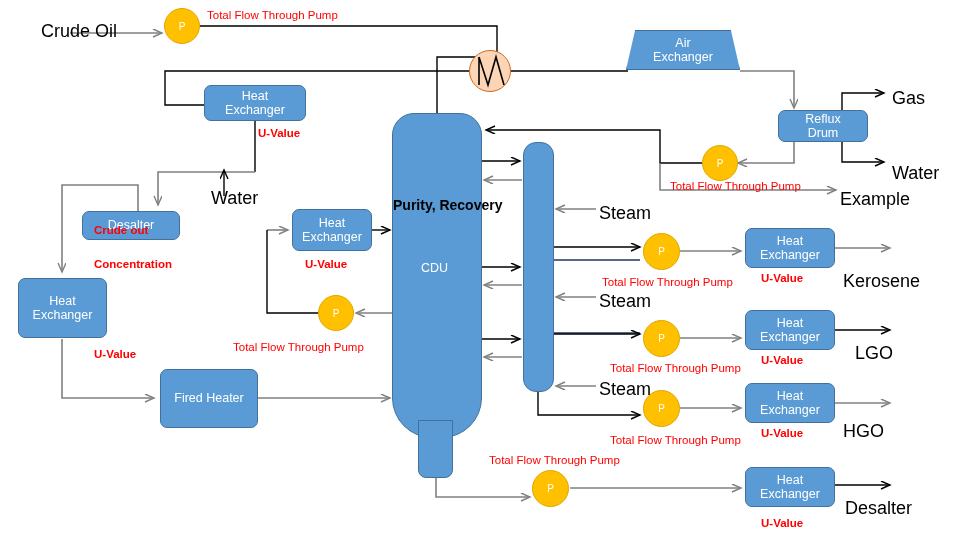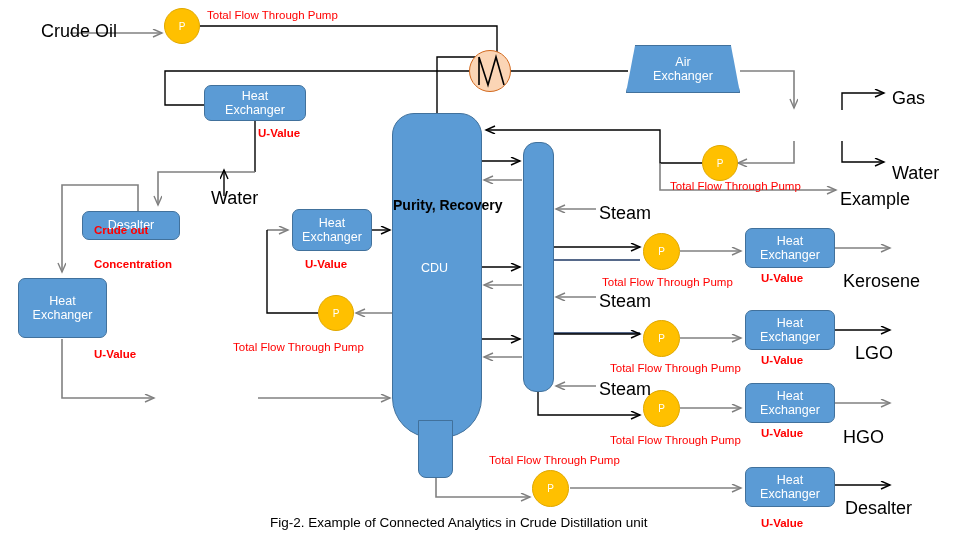--- a/index.html
+++ b/index.html
@@ -168,27 +168,33 @@
   <div class="node pump" style="left:164px;top:8px;width:36px;height:36px;">
     <span>P</span>
   </div>
   <div class="pumplabel" style="left:207px;top:9px;">Total Flow Through Pump</div>
 
   <div class="node condcircle" style="left:469px;top:50px;width:42px;height:42px;"></div>
   <svg class="node" style="left:474px;top:54px;width:32px;height:34px;" viewBox="0 0 32 34">
     <path d="M5,3 L5,31 M5,3 L14,31 L22,3 L30,31" fill="none" stroke="#000000" stroke-width="1.6"></path>
   </svg>
 
-  <div class="node trapz" style="left:626px;top:45px;width:114px;height:48px;align-items:center;">
+  <div class="node trapz" style="left:626px;top:30px;width:114px;height:40px;align-items:center;">
     <div>
       <div>Air</div>
       <div>Exchanger</div>
     </div>
   </div>
 
+  <div class="node boxbl" style="left:778px;top:110px;width:90px;height:32px;">
+    <div>
+      <div>Reflux</div>
+      <div>Drum</div>
+    </div>
+  </div>
 
   <div class="node pump" style="left:702px;top:145px;width:36px;height:36px;">
     <span>P</span>
   </div>
   <div class="pumplabel" style="left:670px;top:180px;">Total Flow Through Pump</div>
 
   <div class="node boxbl" style="left:204px;top:85px;width:102px;height:36px;">
     <div>
       <div>Heat</div>
       <div>Exchanger</div>
@@ -203,20 +209,23 @@
   <div class="uval" style="left:94px;top:258px;">Concentration</div>
 
   <div class="node boxbl" style="left:18px;top:278px;width:89px;height:60px;">
     <div>
       <div>Heat</div>
       <div>Exchanger</div>
     </div>
   </div>
   <div class="uval" style="left:94px;top:348px;">U-Value</div>
 
+  <div class="node boxbl" style="left:160px;top:369px;width:98px;height:59px;">
+    <span>Fired Heater</span>
+  </div>
 
   <div class="node boxbl" style="left:292px;top:209px;width:80px;height:42px;">
     <div>
       <div>Heat</div>
       <div>Exchanger</div>
     </div>
   </div>
   <div class="uval" style="left:305px;top:258px;">U-Value</div>
 
   <div class="node pump" style="left:318px;top:295px;width:36px;height:36px;">
@@ -285,19 +294,18 @@
   <div class="plainlabel" style="left:599px;top:203px;">Steam</div>
 
   <div class="plainlabel" style="left:599px;top:291px;">Steam</div>
 
   <div class="plainlabel" style="left:599px;top:379px;">Steam</div>
 
   <div class="plainlabel" style="left:843px;top:271px;">Kerosene</div>
 
   <div class="plainlabel" style="left:855px;top:343px;">LGO</div>
 
-  <div class="plainlabel" style="left:843px;top:421px;margin-top:6px;">HGO</div>
+  <div class="plainlabel" style="left:843px;top:421px;">HGO</div>
 
   <div class="plainlabel" style="left:845px;top:498px;">Desalter</div>
 
-  <div class="caption" style="left:270px;top:515px;">Fig-2. Example of Connected Analytics in Crude Distillation unit</div>
 
 </div>
 
 </body></html>

